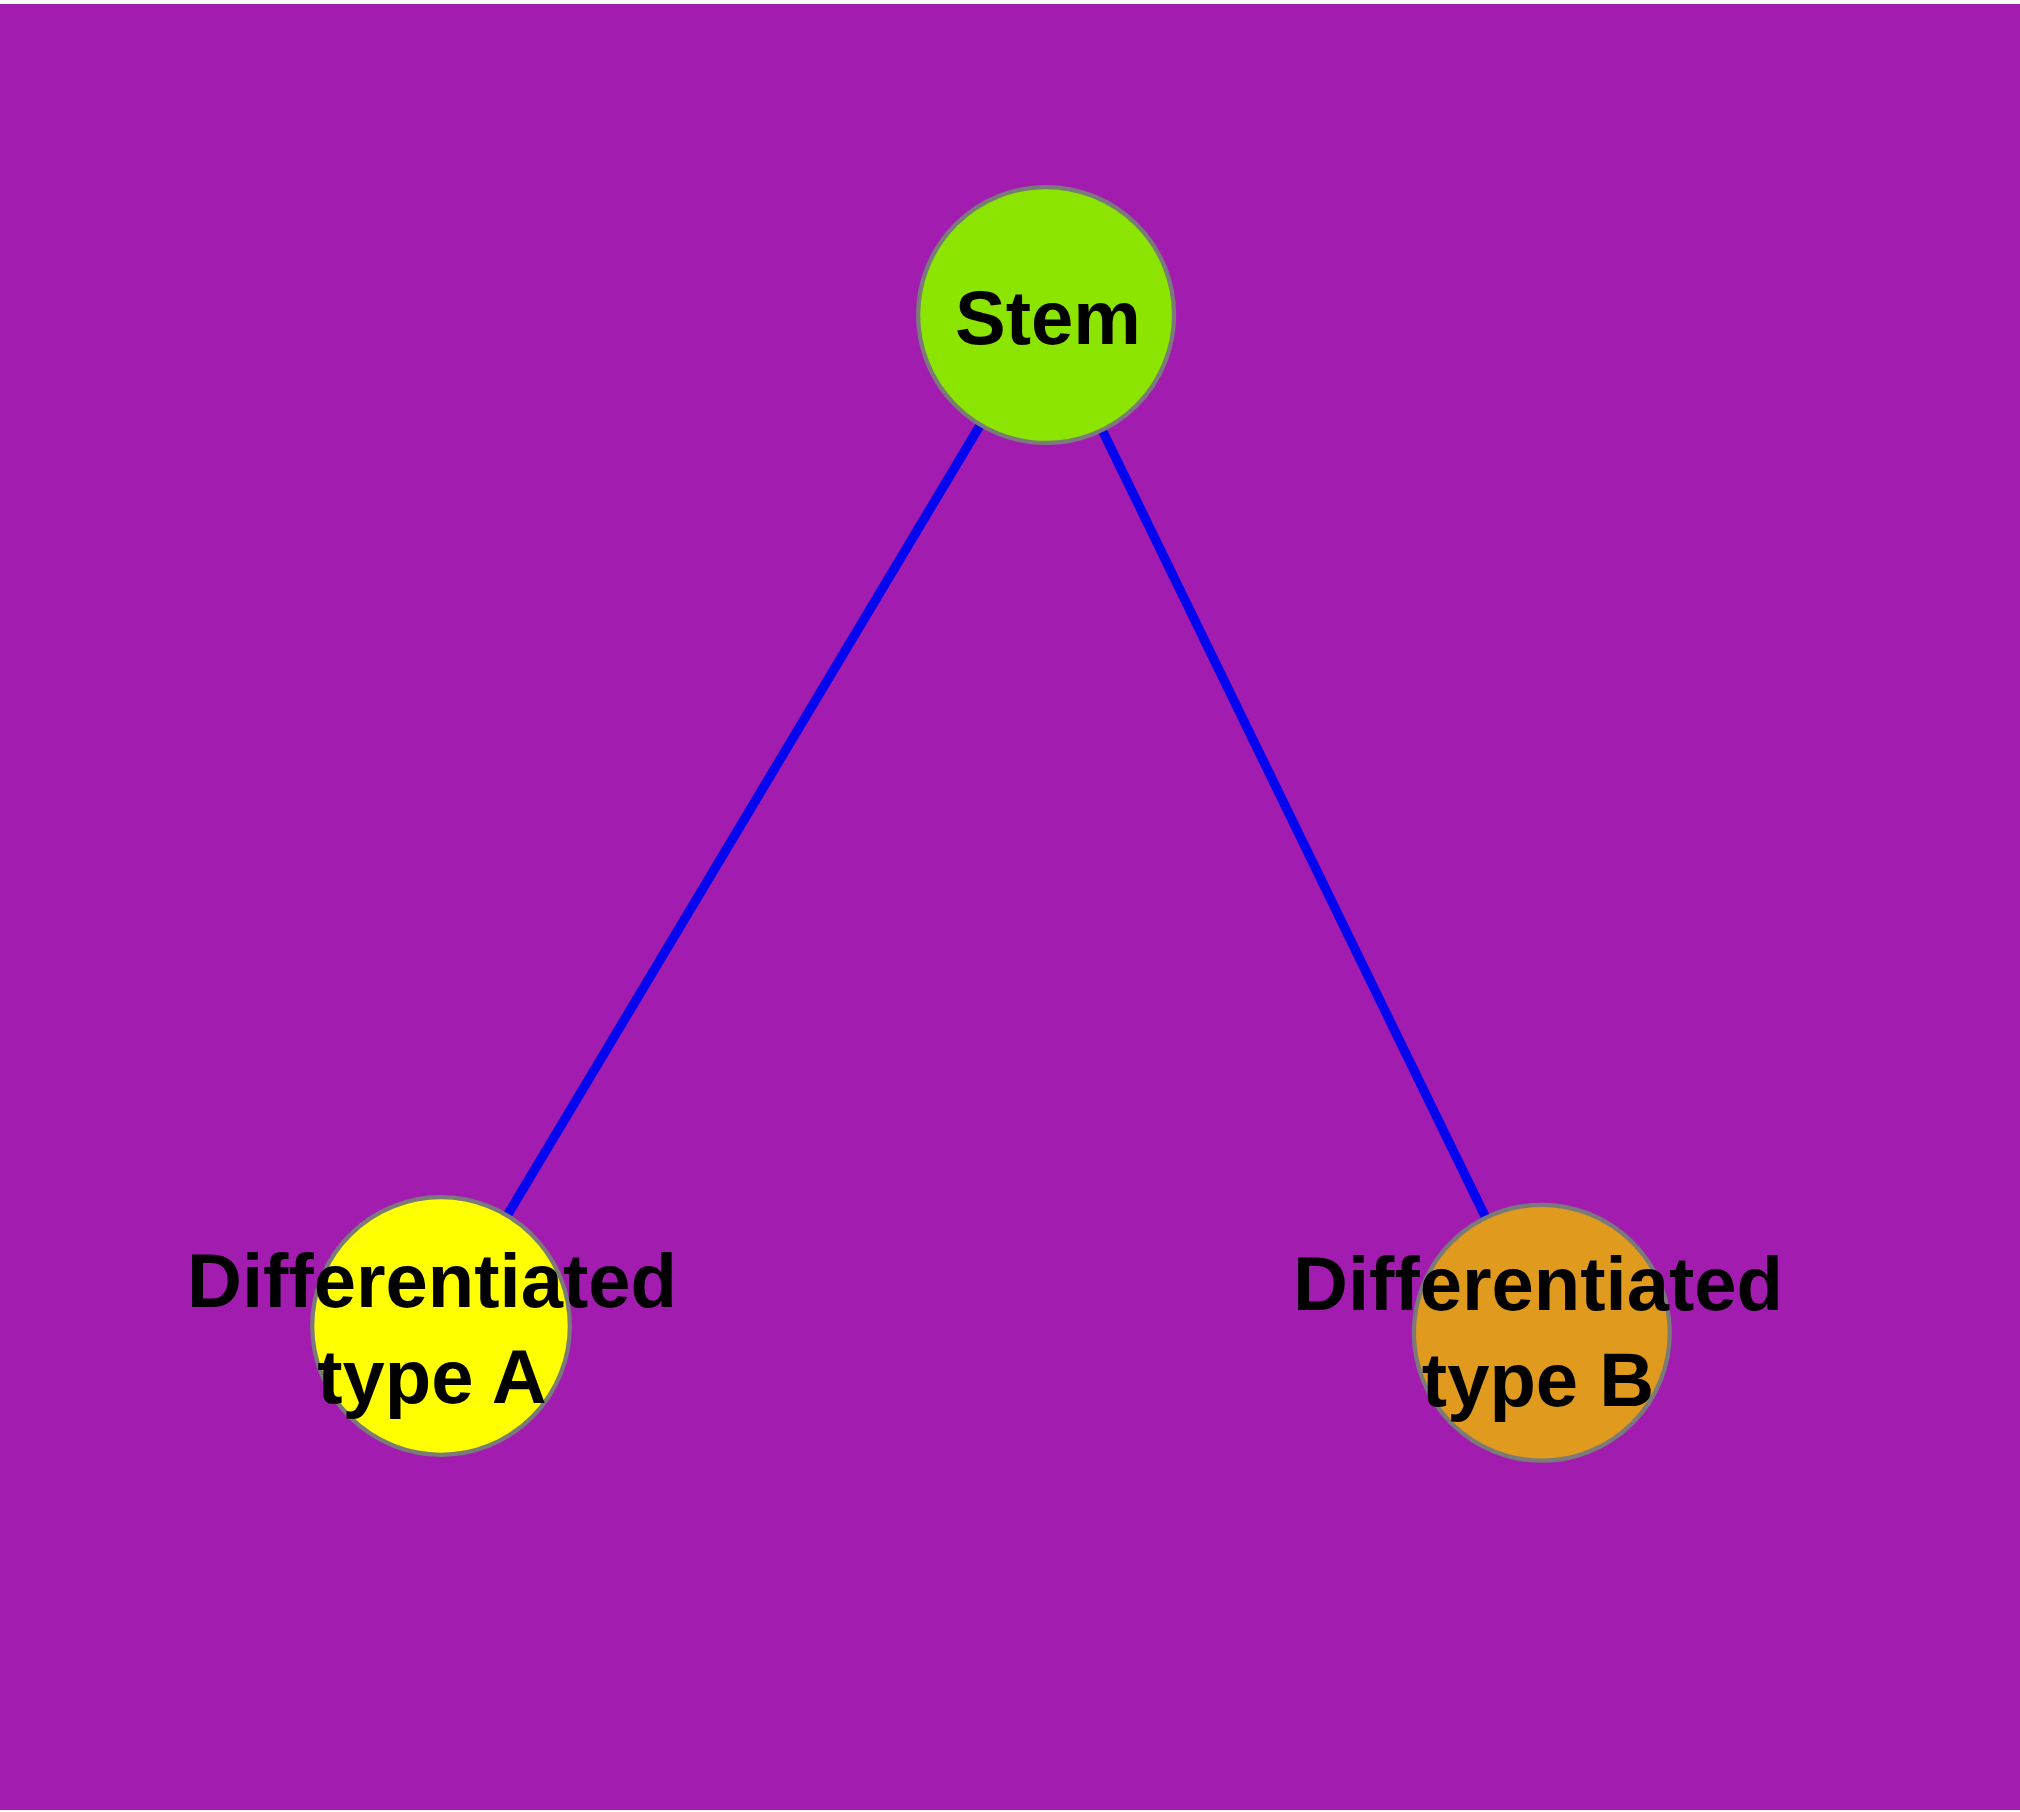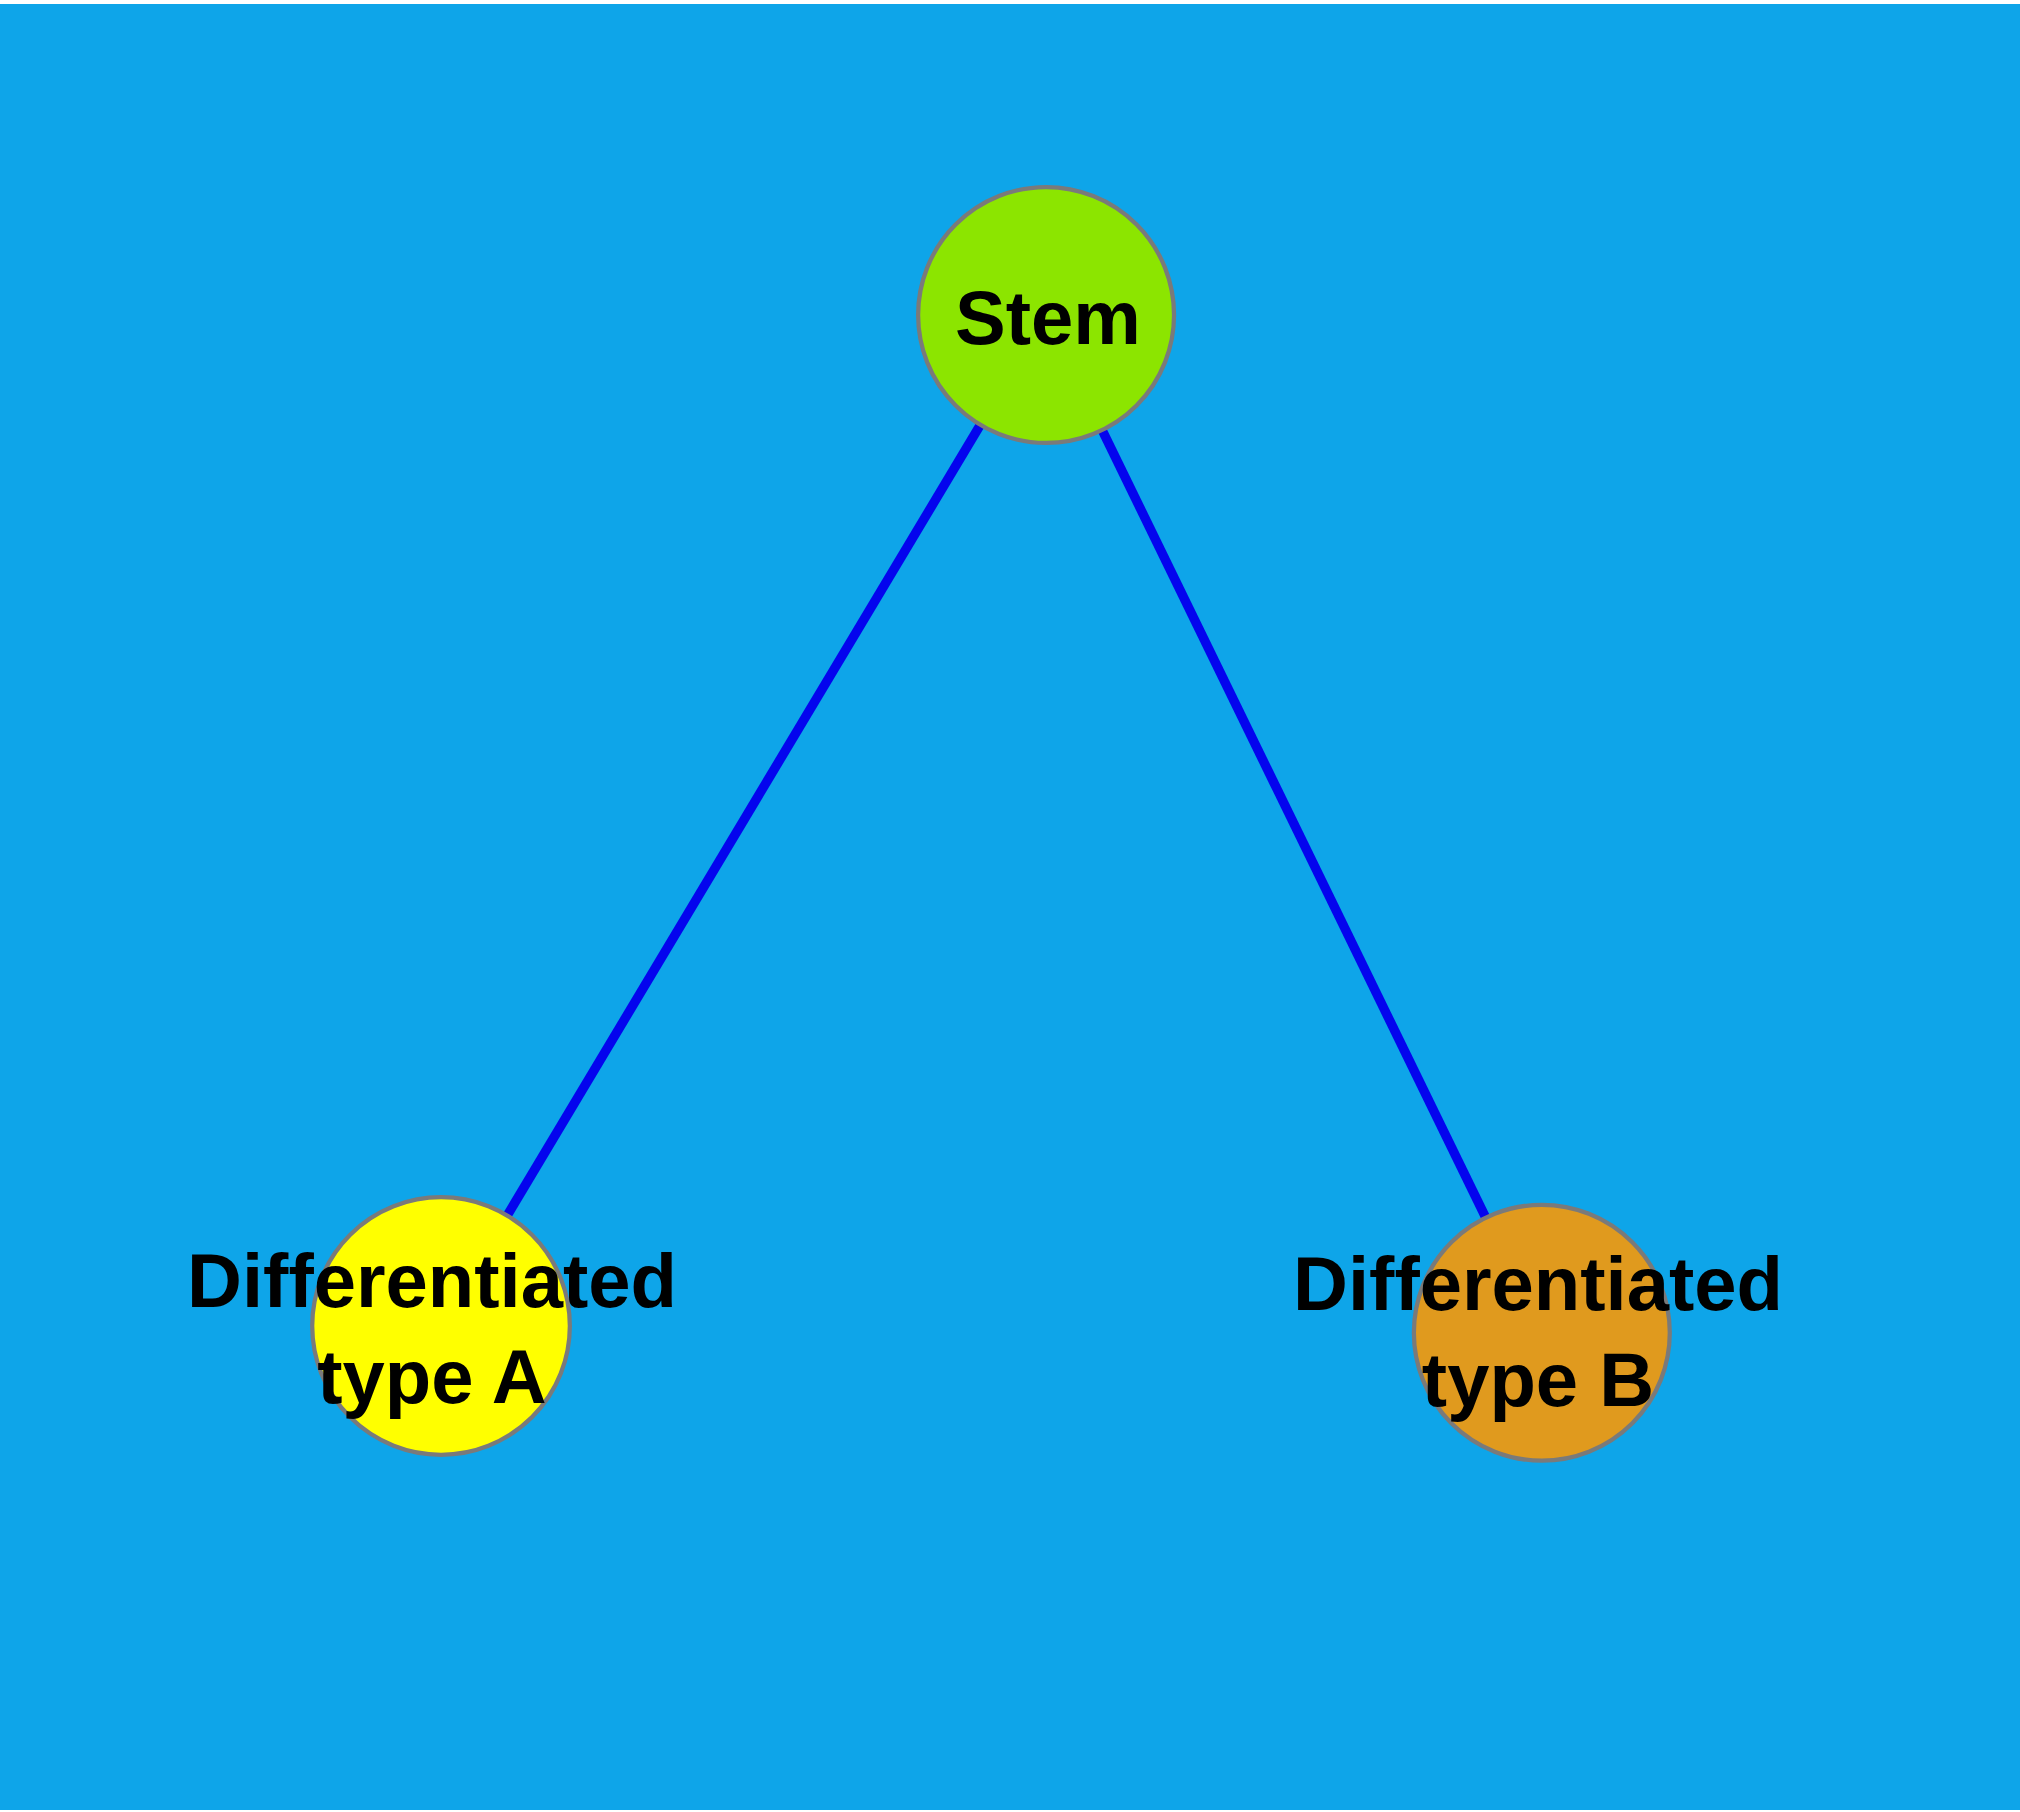--- a/index.html
+++ b/index.html
@@ -16,21 +16,21 @@
   }
   .canvas {
     position: absolute;
     left: 0;
     top: 0;
     width: 2021px;
     height: 1812px;
     box-sizing: border-box;
     border-top: 4.2px solid #ffffff;
     border-bottom: 2.5px solid #ffffff;
-    background: #0ea5e9;
+    background: #a21caf;
     text-decoration: underline;
   }
   .graph-svg {
     position: absolute;
     left: 0;
     top: 0;
   }
   .node-label {
     position: absolute;
     transform: translate(-50%, -50%);

